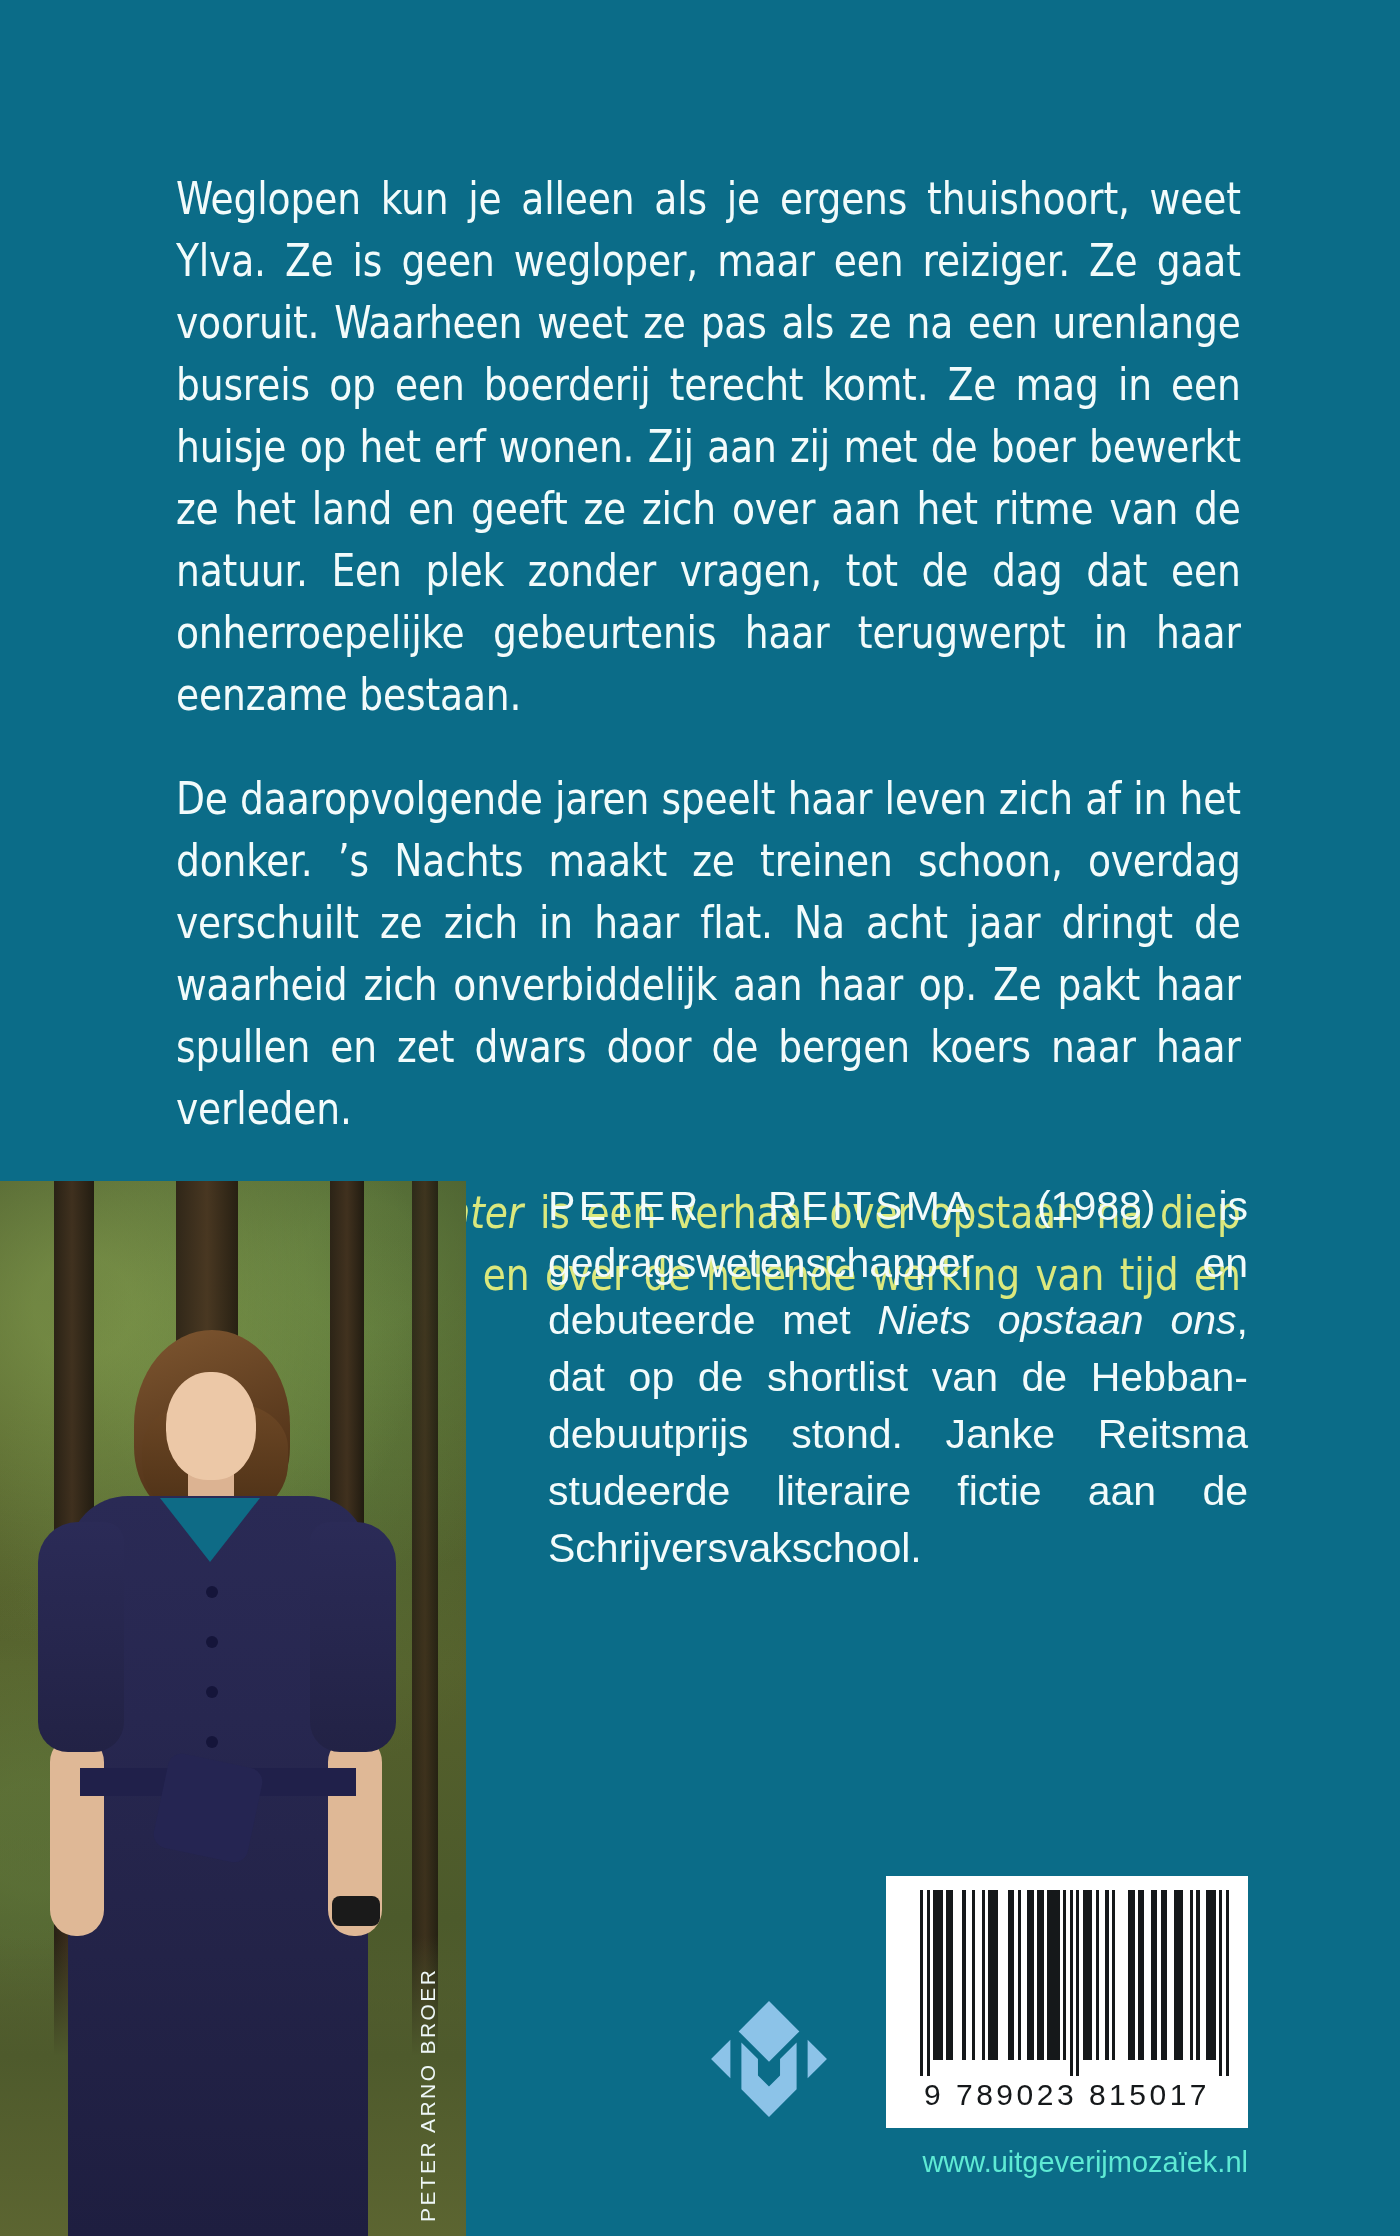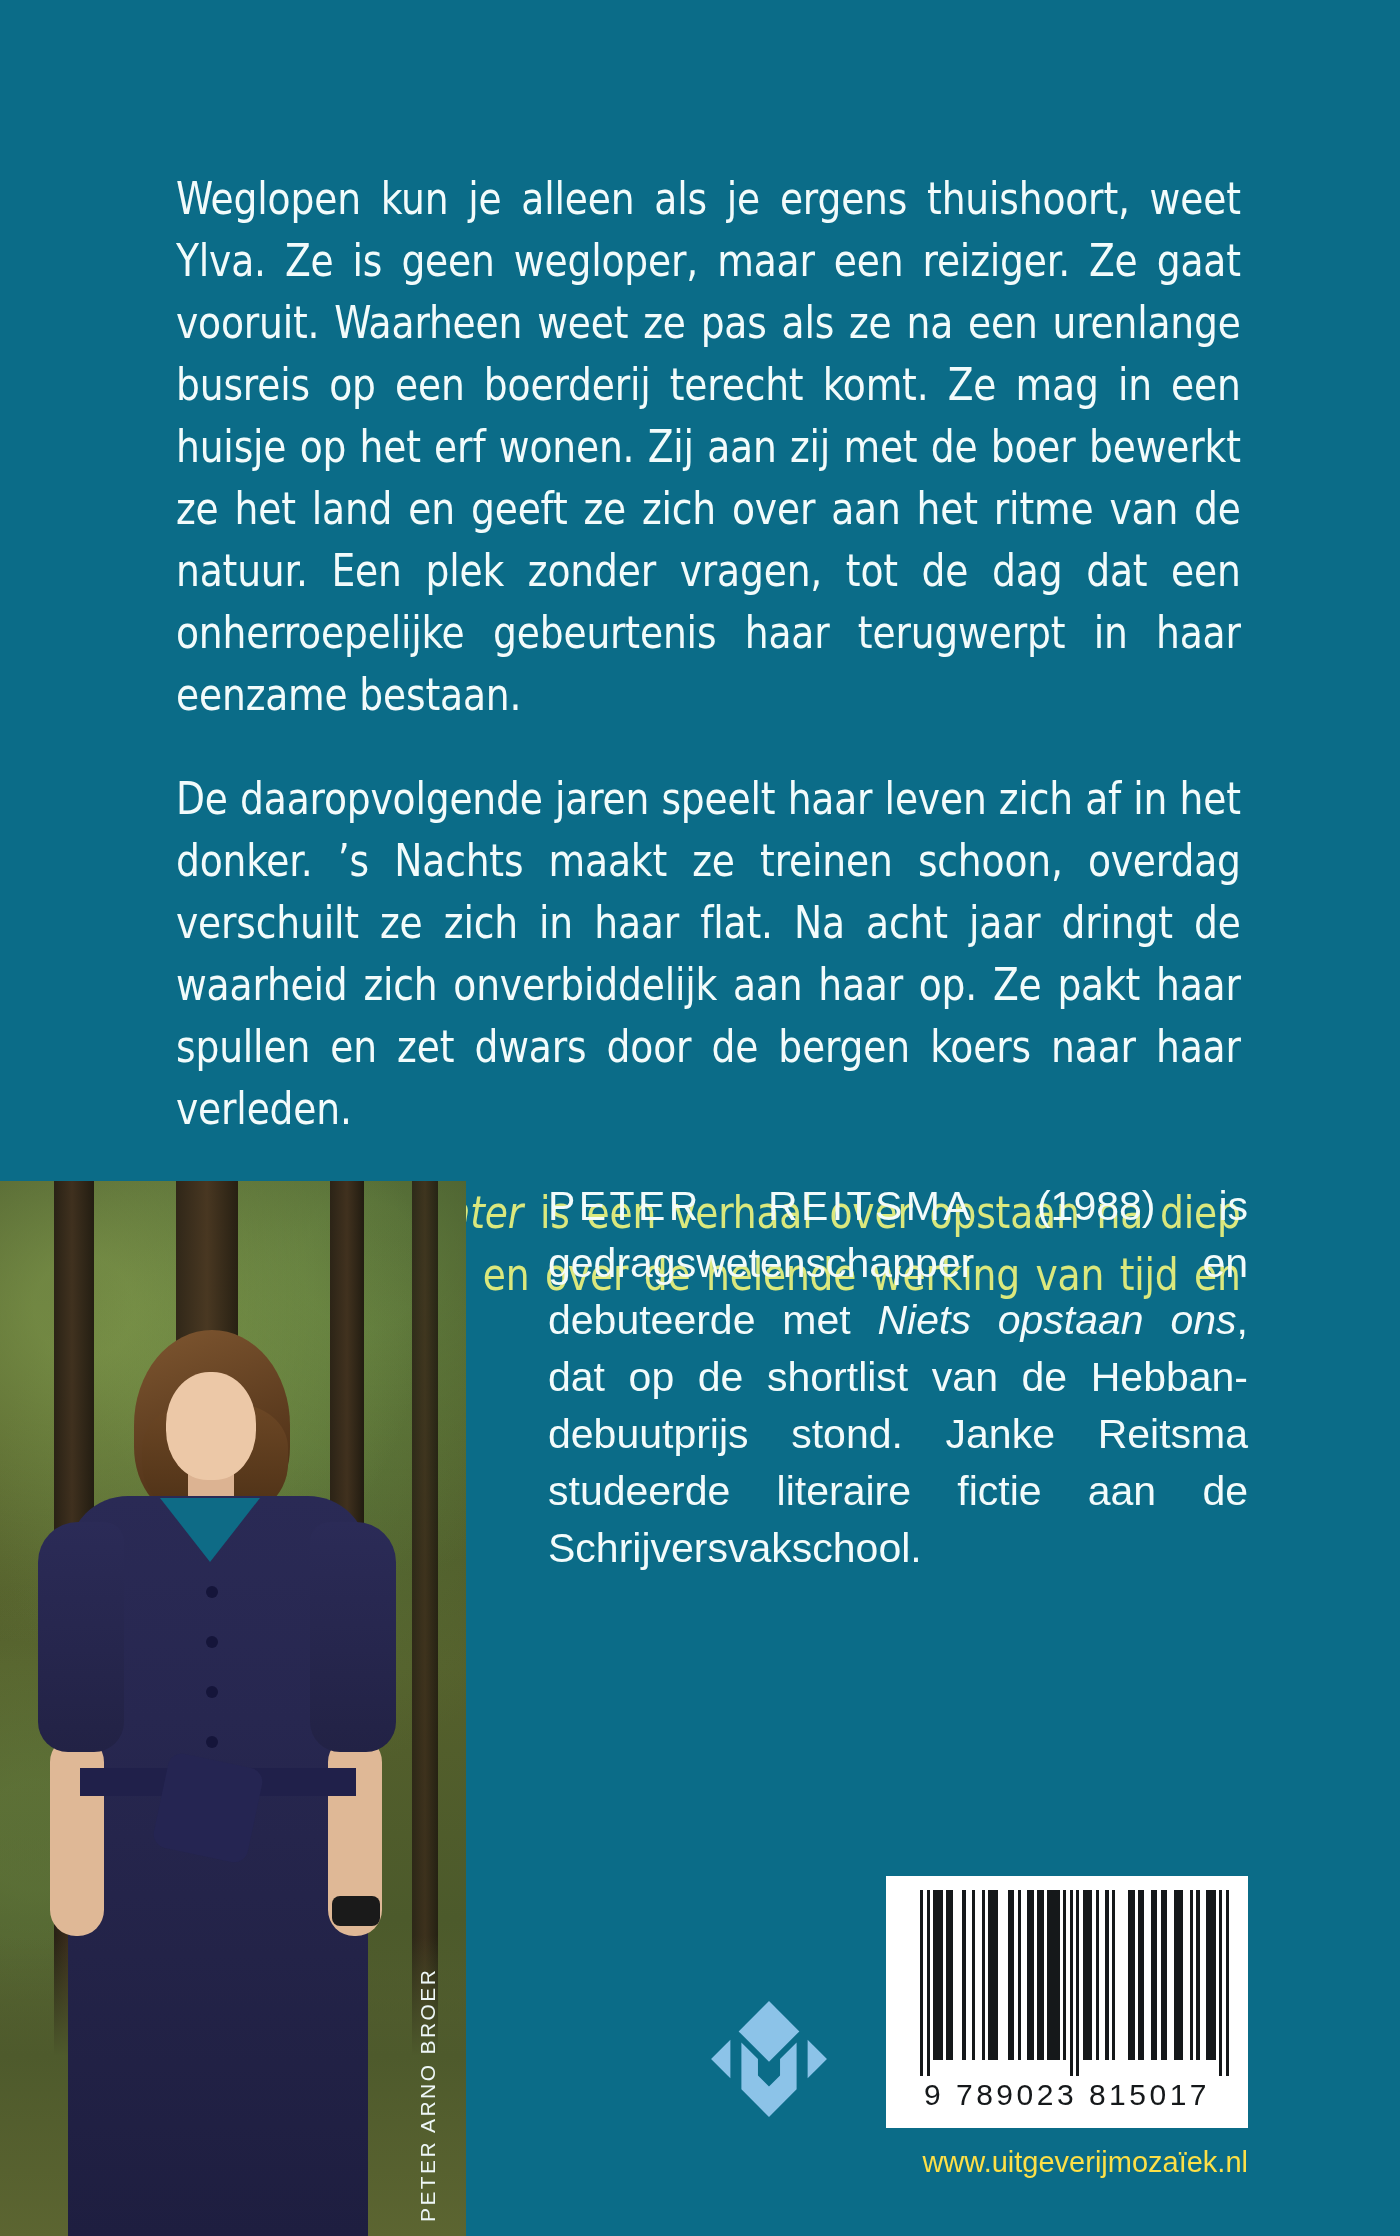--- a/index.html
+++ b/index.html
@@ -212,21 +212,21 @@
     text-align:center;
     color:#15181a;
     font-size:30px;
     letter-spacing:3.5px;
     font-family:"Liberation Sans", sans-serif;
   }
   .url{
     position:absolute;
     right:152px;
     top:2146px;
-    color:#fde047;
+    color:#5eead4;
     font-size:29px;
     font-family:"Liberation Sans", sans-serif;
   }
   .logo{
     position:absolute;
     left:700px;
     top:1990px;
     width:138px;
     height:138px;
   }

